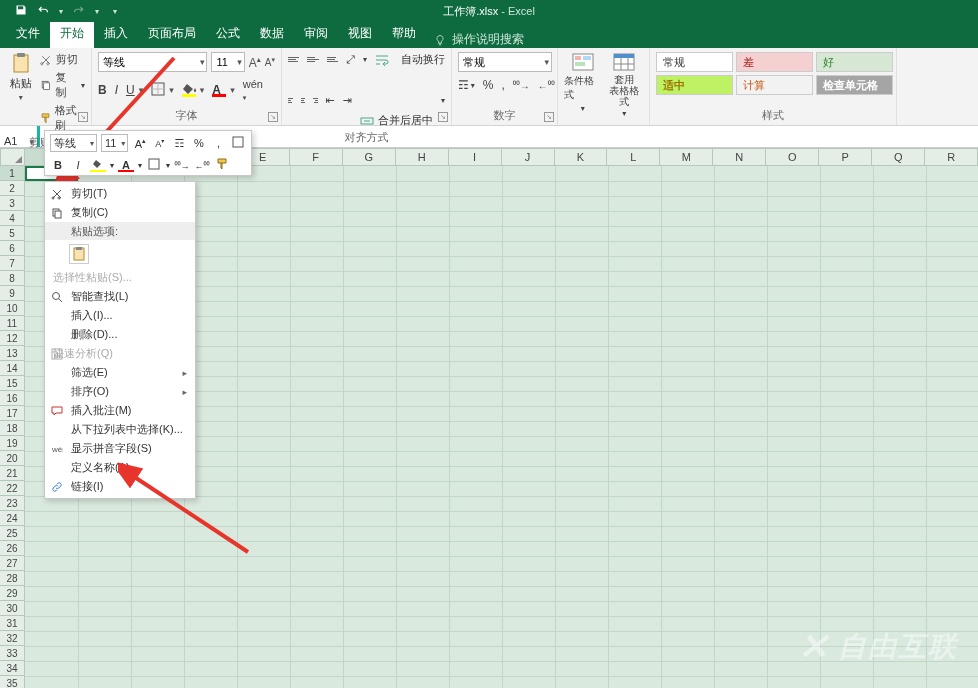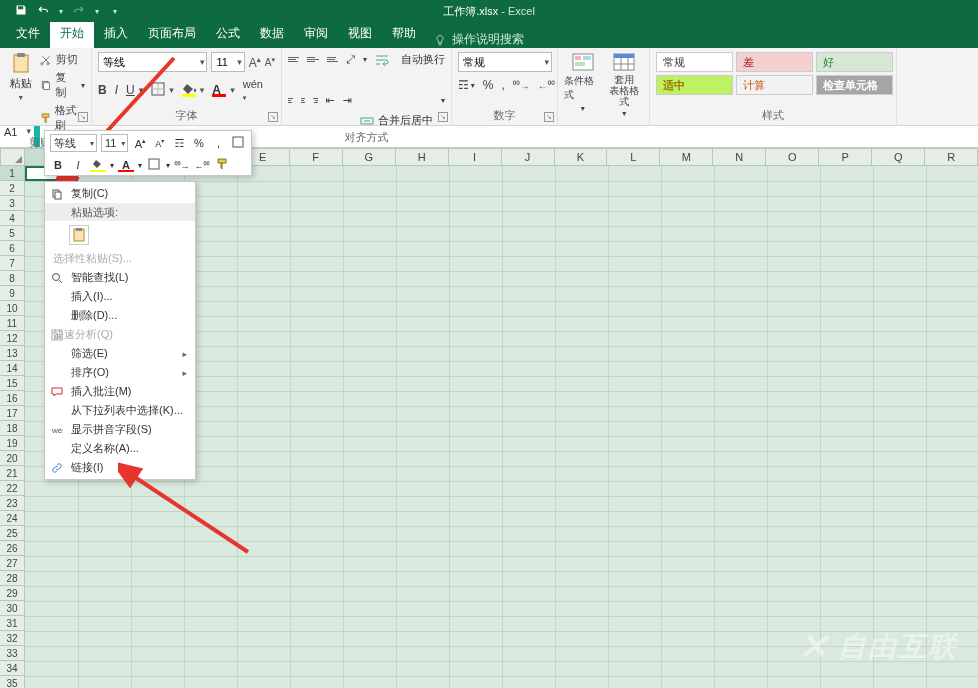--- a/index.html
+++ b/index.html
@@ -75,21 +75,21 @@
 .g-styles .cell { height:20px; font-size:11px; display:flex; align-items:center; padding-left:6px; border:1px solid #ccc;}
 .g-styles .normal{ background:#fff; color:#333;}
 .g-styles .bad{ background:#f4d0d0; color:#aa2222;}
 .g-styles .good{ background:#d6e8d4; color:#2e7d32;}
 .g-styles .neutral{ background:#bef264; color:#9b7400;font-weight:bold;}
 .g-styles .calc{ background:#f2f2f2; color:#c65911;}
 .g-styles .check{ background:#a5a5a5; color:#fff; font-weight:bold;}
 
 
 .fxbar { height: 22px; background: #fff; border-bottom: 1px solid #ccc; display:flex; align-items:stretch;}
-.fxbar .namebox { width:40px; border-right:6px solid #14b8a6; font-size:11px; display:flex; align-items:flex-start; padding-left:4px; color:#333;}
+.fxbar .namebox { width:40px; border-right:3px solid #14b8a6; font-size:11px; display:flex; align-items:flex-end; padding-left:4px; color:#333;}
 .fxbar .namebox .dd{margin-left:auto; font-size:9px;color:#555;padding-right:3px;}
 .fxbar .formula { flex:1; }
 
 
 .minitb { position:absolute; top:130px; left:44px; width:208px; background:#fff; border:1px solid #c8c8c8; box-shadow:2px 2px 6px rgba(0,0,0,0.2); z-index:50; font-size:11px; color:#333;}
 .minitb .r { display:flex; align-items:center; gap:4px; padding:3px 5px;}
 .minitb .fontname { width:48px; height:18px; border:1px solid #bbb; padding-left:3px; font-size:11px; display:flex; align-items:center;background:#fff;}
 .minitb .fontname .dd{margin-left:auto;font-size:8px;padding-right:2px;color:#555;}
 .minitb .fontsize { width:28px; height:18px; border:1px solid #bbb; padding-left:3px; font-size:11px; display:flex;align-items:center;background:#fff;}
 .minitb .fontsize .dd{margin-left:auto;font-size:8px;padding-right:2px;color:#555;}
@@ -528,20 +528,28 @@
     <span class="btn"><svg width="12" height="12" viewBox="0 0 12 12">
           <path fill="#f2c84b" stroke="#8a6d1f" d="M2 1h8v4H2zM5 5v5l1 1V5"></path>
         </svg></span>
   </div>
 </div>
 
 <div class="ctxmenu">
   <div class="item">
       <span class="ic">
         <svg viewBox="0 0 12 12">
+          <path fill="none" stroke="#555" d="M2 2l8 8M10 2L2 10M3 10a1 1 0 100 .01M9 10a1 1 0 100 .01"></path>
+        </svg>
+      </span>
+      <span>剪切(T)</span>
+    </div>
+  <div class="item">
+      <span class="ic">
+        <svg viewBox="0 0 12 12">
           <rect x="2" y="2" width="6" height="7" fill="none" stroke="#555"></rect>
           <rect x="4" y="4" width="6" height="7" fill="#fff" stroke="#555"></rect>
         </svg>
       </span>
       <span>复制(C)</span>
     </div>
   <div class="item hdr">
       <span>粘贴选项:</span>
     </div>
   <div class="item opt">

